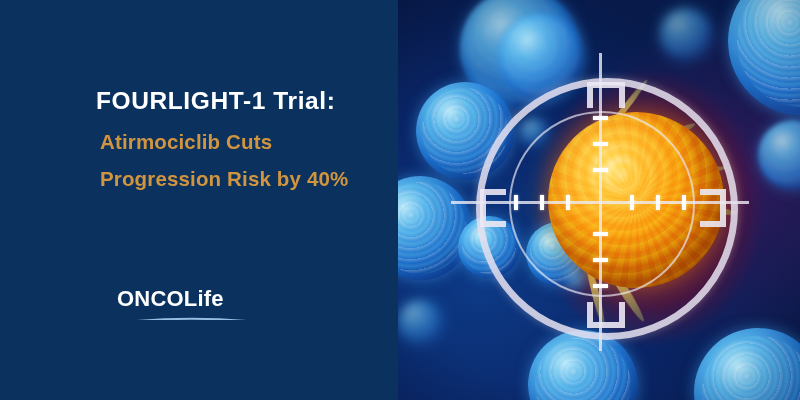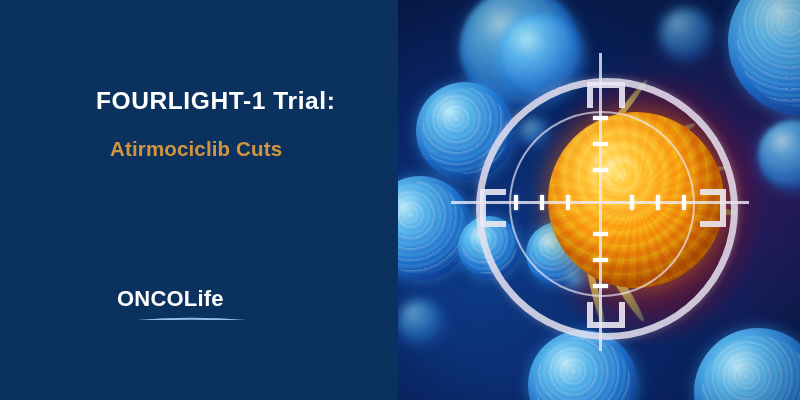--- a/index.html
+++ b/index.html
@@ -46,21 +46,21 @@
     margin: 0 0 7px 0;
     white-space: nowrap;
   }
 
   .headline-sub {
     font-size: 20.5px;
     font-weight: bold;
     color: #d2953f;
     line-height: 33px;
     letter-spacing: 0.15px;
-    margin: 14px;
+    margin: 4px;
     white-space: nowrap;
   }
 
   
   #logo {
     position: absolute;
     left: 96px;
     top: 287px;
     width: 160px;
     margin-left: 21px;
@@ -201,20 +201,21 @@
 <body>
 
 <div id="banner">
 
   <div id="left-panel">
 
     <div id="headline-block">
       <div class="headline-main">FOURLIGHT-1 Trial:</div>
 
       <div class="headline-sub">Atirmociclib Cuts</div>
+      <div class="headline-sub">Progression Risk by 40%</div>
     </div>
 
     <div id="logo">
       <div class="logo-text">
         <span class="logo-onco">ONCO</span><span class="logo-life">Life</span>
       </div>
       <div class="logo-swoosh">
         <svg width="150" height="9" viewBox="0 0 150 9">
           <path d="M2 7.4 Q75 -1.2 148 6.2" fill="none" stroke="#9ec4e8" stroke-width="2.1" stroke-linecap="round" opacity="0.95"></path>
           <path d="M10 8.4 Q75 2.2 142 7.8" fill="none" stroke="#dbe9f7" stroke-width="1" stroke-linecap="round" opacity="0.55"></path>

